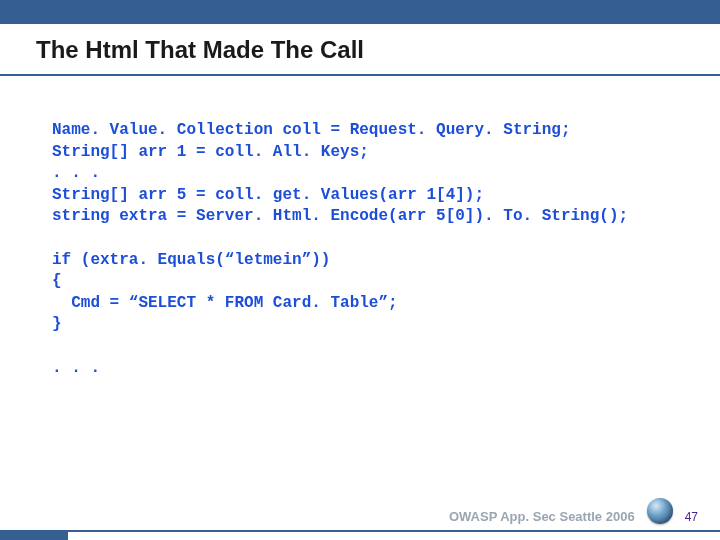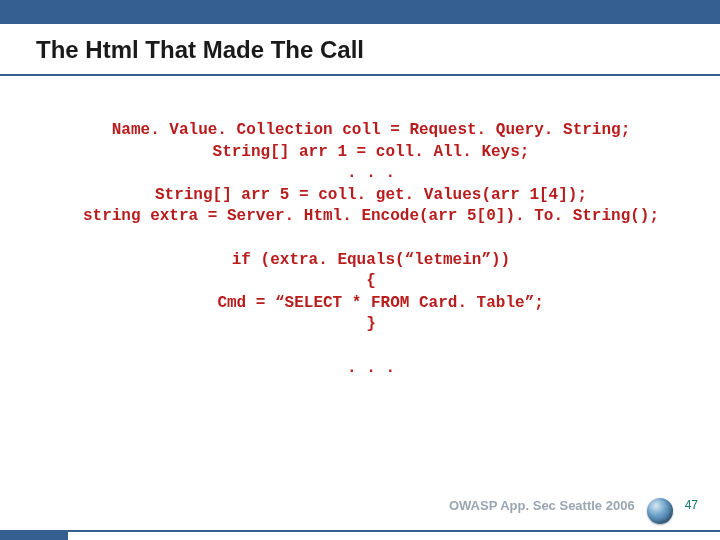--- a/index.html
+++ b/index.html
@@ -39,24 +39,23 @@
     background: #365f91;
   }
   .code-block {
     position: absolute;
     top: 120px;
     left: 52px;
     right: 30px;
     font-family: "Courier New", Courier, monospace;
     font-size: 16px;
     font-weight: bold;
-    color: #b91c1c;
+    color: #1d4ed8;
     line-height: 1.35;
     white-space: pre;
-    text-align: center;
   }
   .bottom-bar {
     position: absolute;
     bottom: 0;
     left: 0;
     width: 68px;
     height: 10px;
     background: #365f91;
   }
   .bottom-line {
@@ -65,40 +64,40 @@
     left: 0;
     right: 0;
     height: 2px;
     background: #365f91;
   }
   .footer {
     position: absolute;
     bottom: 16px;
     right: 22px;
     display: flex;
-    align-items: flex-start;
+    align-items: flex-end;
     gap: 12px;
   }
   .footer-text {
     font-size: 13px;
     font-weight: bold;
     color: #9aa6b2;
     letter-spacing: 0px;
   }
   .globe {
     width: 26px;
     height: 26px;
     border-radius: 50%;
     background: radial-gradient(circle at 35% 30%, #d6e8f5 0%, #6aa0c8 40%, #2e5a82 90%);
     box-shadow: inset -2px -2px 4px rgba(0,0,0,0.25), 0 1px 2px rgba(0,0,0,0.3);
     flex: 0 0 auto;
   }
   .page-num {
     font-size: 12px;
-    color: #0f766e;
+    color: #4c1d95;
   }
 </style>
 </head>
 <body>
 
 <div class="top-bar"></div>
 
 <div class="title">The Html That Made The Call</div>
 <div class="title-underline"></div>
 

